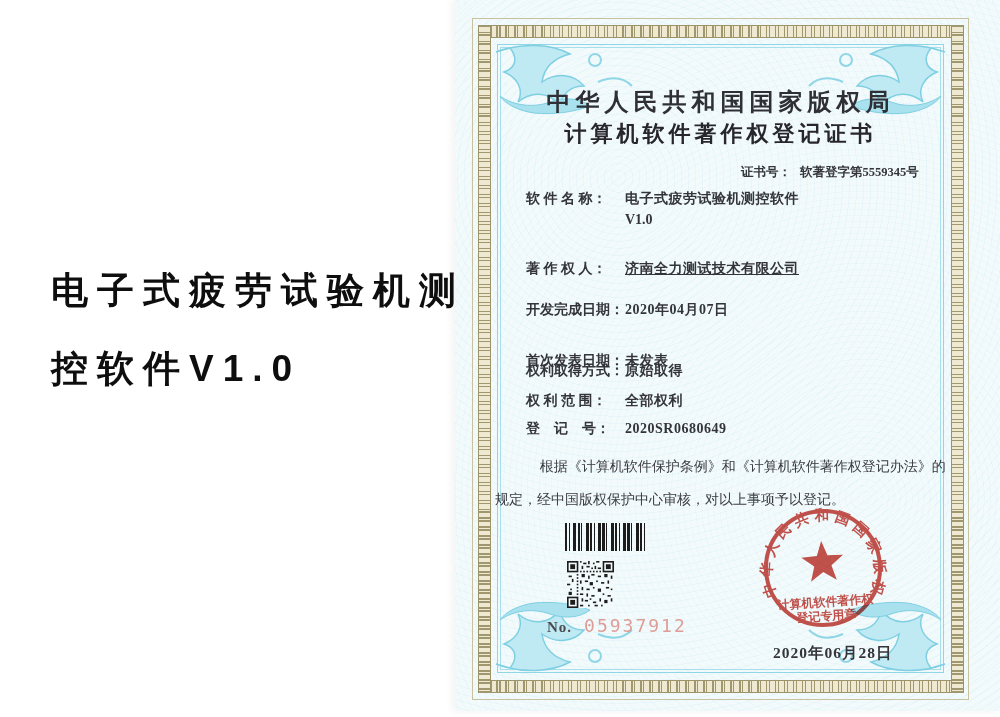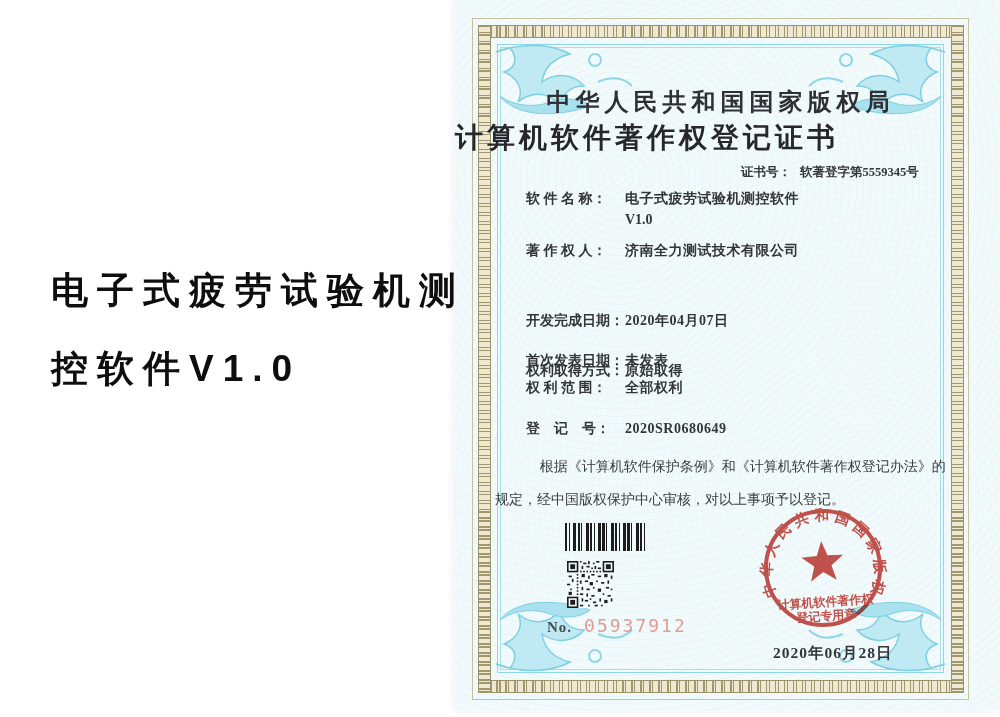--- a/index.html
+++ b/index.html
@@ -43,35 +43,35 @@
 
   .fl { position:absolute; width:140px; height:76px; }
   .fl.tl { left:39px; top:42px; }
   .fl.tr { left:352px; top:42px; transform:scaleX(-1); }
   .fl.bl { left:39px; top:598px; transform:scaleY(-1); }
   .fl.br { left:352px; top:598px; transform:scale(-1,-1); }
 
   
   .authority { position:absolute; left:0; right:14px; top:86px; text-align:center;
                font-size:24px; font-weight:600; letter-spacing:5px; color:#2f3035; white-space:nowrap; }
-  .cert-title { position:absolute; left:0; right:14px; top:119px; 
-                font-size:28px; font-weight:700; letter-spacing:4px; color:#27272b; white-space:nowrap; }
+  .cert-title { position:absolute; left:0; right:14px; top:119px; text-align:center;
+                font-size:22px; font-weight:700; letter-spacing:4px; color:#27272b; white-space:nowrap; }
   .cert-no { position:absolute; left:286px; top:164px; font-size:12.5px; font-weight:600;
              color:#35363b; white-space:nowrap; }
   .cert-no .lab { margin-right:9px; }
 
   .field { position:absolute; left:71px; font-size:14px; font-weight:600; color:#34353b; white-space:nowrap; }
   .field .lab { display:inline-block; width:99px; }
   .field .val { letter-spacing:0.5px; }
   .f-name   { top:190px; } .v-name2 { position:absolute; left:170px; top:212px; font-size:14px; font-weight:600; color:#34353b; }
-  .f-author { top:242px; }
-  .f-dev    { top:312px; }
+  .f-author { top:260px;text-decoration:underline; }
+  .f-dev    { top:301px; }
   .f-pub    { top:352px; }
   .f-acq    { top:362px; }
-  .f-scope  { top:379px; }
+  .f-scope  { top:392px; }
   .f-reg    { top:420px; }
 
   .statement { position:absolute; left:40px; top:450px; width:430px; font-size:14px;
                font-weight:400; color:#3a3b41; line-height:33px; }
   .statement .ln1 { text-indent:3.2em; white-space:nowrap; }
   .statement .ln2 { white-space:nowrap; }
 
   .barcode { position:absolute; left:110px; top:523px; width:80px; height:28px;
              background:repeating-linear-gradient(90deg,
                #1c1c1c 0 2px, rgba(0,0,0,0) 2px 3.5px,

